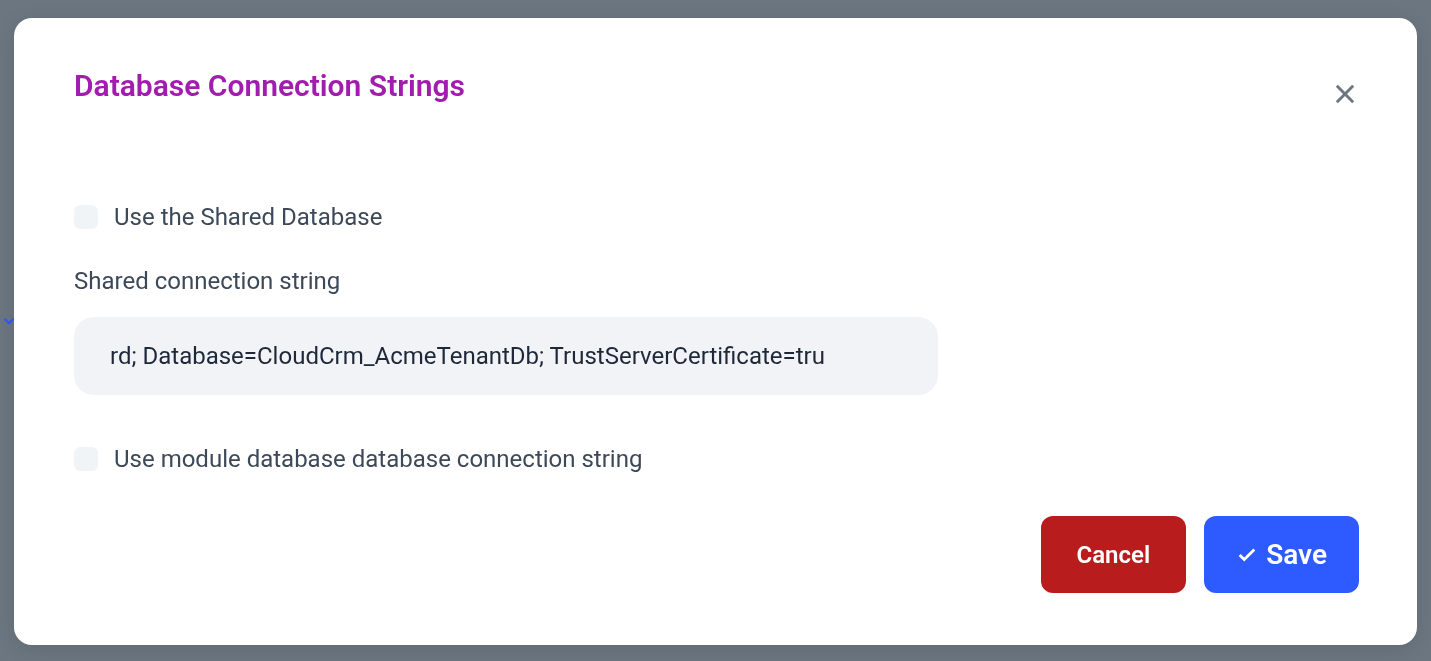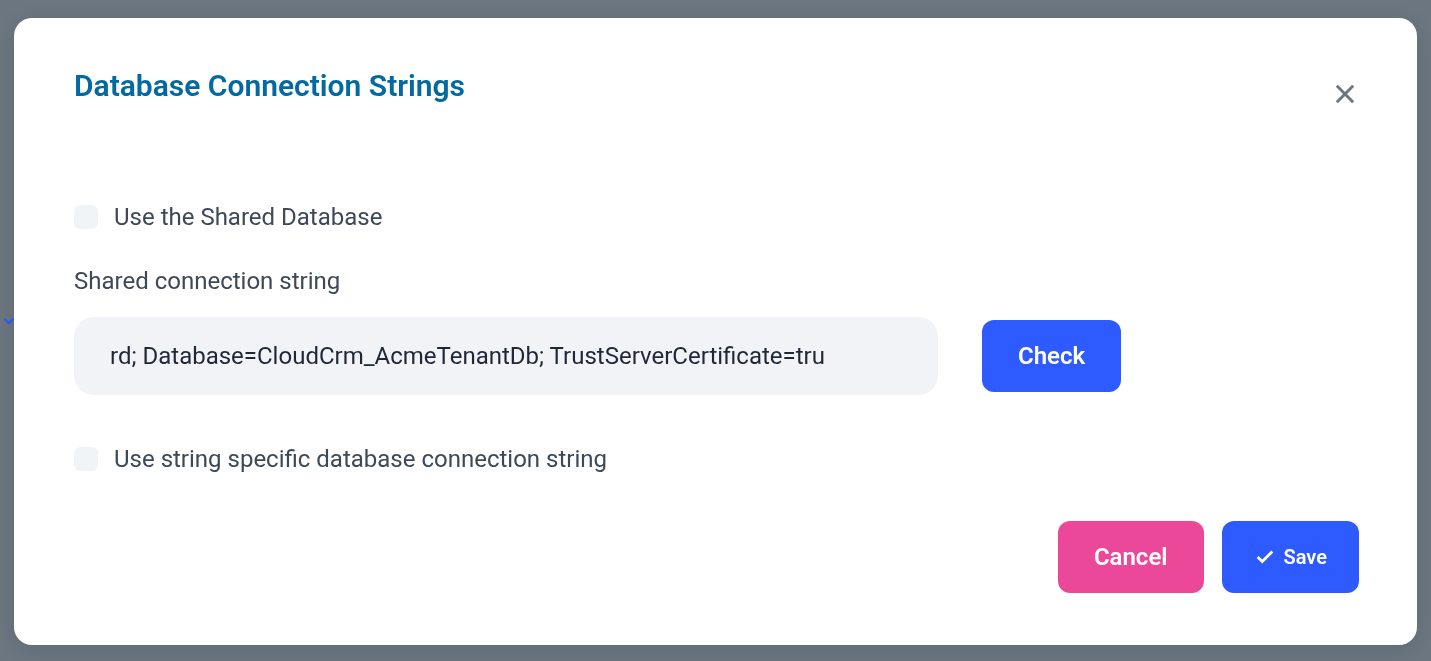--- a/index.html
+++ b/index.html
@@ -32,21 +32,21 @@
       width: 1403px;
       height: 627px;
       padding: 50px 60px 50px 60px;
       position: relative;
       box-shadow: 0 4px 20px rgba(0,0,0,0.1);
     }
     
     .modal-title {
       font-size: 30px;
       font-weight: 600;
-      color: #0369a1;
+      color: #a21caf;
       margin-bottom: 100px;
     }
     
     .close-button {
       position: absolute;
       top: 58px;
       right: 54px;
       background: none;
       border: none;
       cursor: pointer;
@@ -130,38 +130,38 @@
     
     .modal-footer {
       position: absolute;
       bottom: 52px;
       right: 58px;
       display: flex;
       gap: 18px;
     }
     
     .cancel-button {
-      background-color: #ec4899;
+      background-color: #b91c1c;
       color: #ffffff;
       border: none;
       border-radius: 12px;
       padding: 22px 36px;
       font-size: 24px;
       font-weight: 600;
       cursor: pointer;
       font-family: inherit;
     }
     
     .save-button {
       background-color: #2d5bff;
       color: #ffffff;
       border: none;
       border-radius: 12px;
       padding: 22px 32px;
-      font-size: 20px;
+      font-size: 28px;
       font-weight: 600;
       cursor: pointer;
       display: flex;
       align-items: center;
       gap: 8px;
       font-family: inherit;
     }
     
     .save-button svg {
       width: 22px;
@@ -212,26 +212,25 @@
 
     <div class="checkbox-row">
       <input type="checkbox" class="checkbox" style="">
       <label class="checkbox-label">Use the Shared Database</label>
     </div>
 
     <label class="field-label">Shared connection string</label>
 
     <div class="input-row">
       <input type="text" class="text-input" value="rd; Database=CloudCrm_AcmeTenantDb; TrustServerCertificate=tru" style="">
-      <button class="check-button">Check</button>
     </div>
 
     <div class="checkbox-row">
       <input type="checkbox" class="checkbox" style="">
-      <label class="checkbox-label">Use string specific database connection string</label>
+      <label class="checkbox-label">Use module database database connection string</label>
     </div>
 
     <div class="modal-footer">
       <button class="cancel-button">Cancel</button>
       <button class="save-button">
         <svg viewBox="0 0 24 24">
           <polyline points="4 12 9 17 20 6"></polyline>
         </svg>
         <span>Save</span>
       </button>

